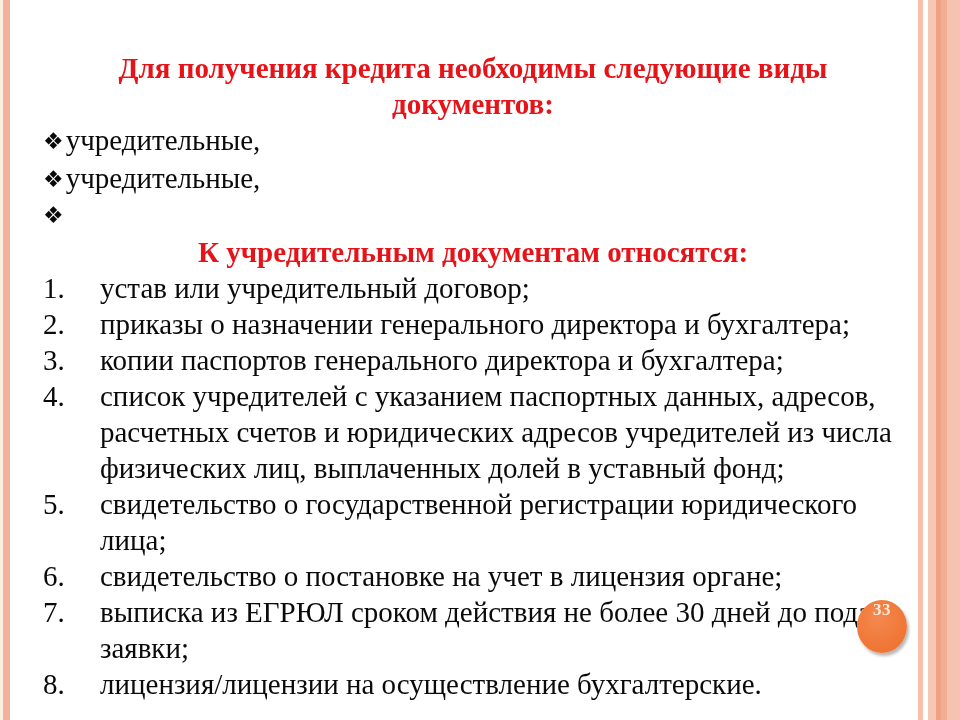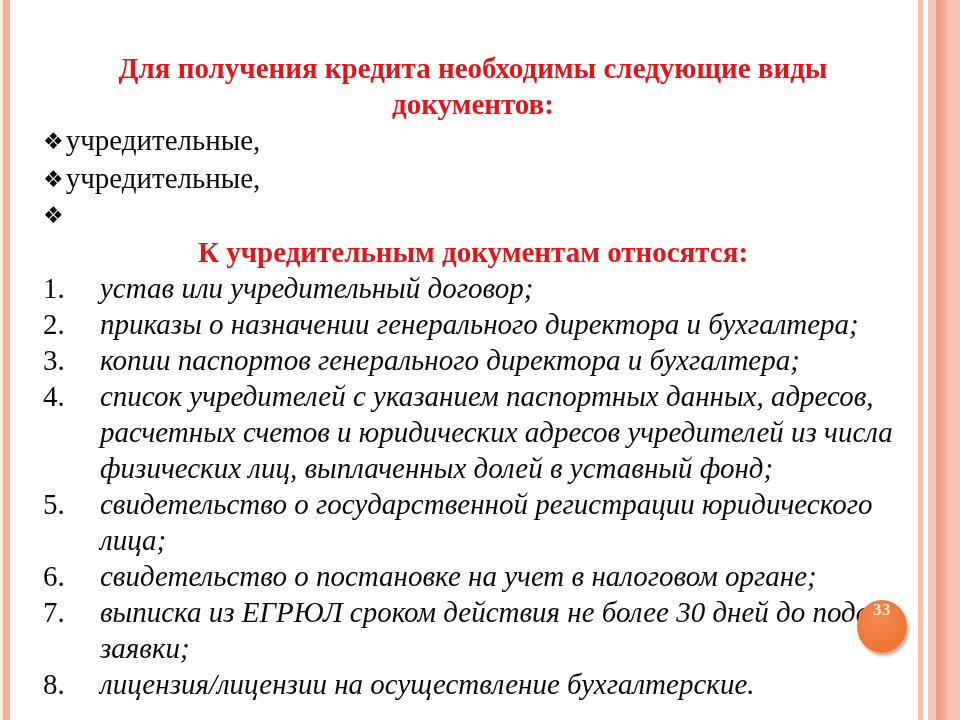--- a/index.html
+++ b/index.html
@@ -40,21 +40,21 @@
     position:relative;top:-1px;
   }
   .subtitle{
     text-align:center;
     font-weight:bold;
     color:var(--accentRed,#E61318);
   }
   .num-list{margin:0;padding:0;list-style:none;}
   .num-item{display:flex;}
   .num-col{width:57px;flex:0 0 57px;}
-  .text-col{width:800px;flex:0 0 800px;font-style:italic;}
+  .text-col{width:800px;flex:0 0 800px;}
 
   .page-badge{
     position:absolute;
     left:857px;top:600px;
     width:50px;height:53px;
     border-radius:50%;
     background:radial-gradient(circle at 42% 35%, #F5884E 0%, var(--badgeOrange,#F0793A) 55%, #EC7028 100%);
     box-shadow:2px 3px 3px rgba(125,125,125,0.55);
     display:flex;align-items:flex-start;justify-content:center;
     font-size:17px;font-weight:bold;
@@ -111,21 +111,21 @@
       <li class="num-item">
         <span class="num-col">4.</span>
         <span class="text-col">список учредителей с указанием паспортных данных, адресов, расчетных счетов и юридических адресов учредителей из числа физических лиц, выплаченных долей в уставный фонд;</span>
       </li>
       <li class="num-item">
         <span class="num-col">5.</span>
         <span class="text-col">свидетельство о государственной регистрации юридического лица;</span>
       </li>
       <li class="num-item">
         <span class="num-col">6.</span>
-        <span class="text-col">свидетельство о постановке на учет в налоговом органе;</span>
+        <span class="text-col">свидетельство о постановке на учет в лицензия органе;</span>
       </li>
       <li class="num-item">
         <span class="num-col">7.</span>
         <span class="text-col">выписка из ЕГРЮЛ сроком действия не более 30 дней до подачи заявки;</span>
       </li>
       <li class="num-item">
         <span class="num-col">8.</span>
         <span class="text-col">лицензия/лицензии на осуществление бухгалтерские.</span>
       </li>
     </ol>

